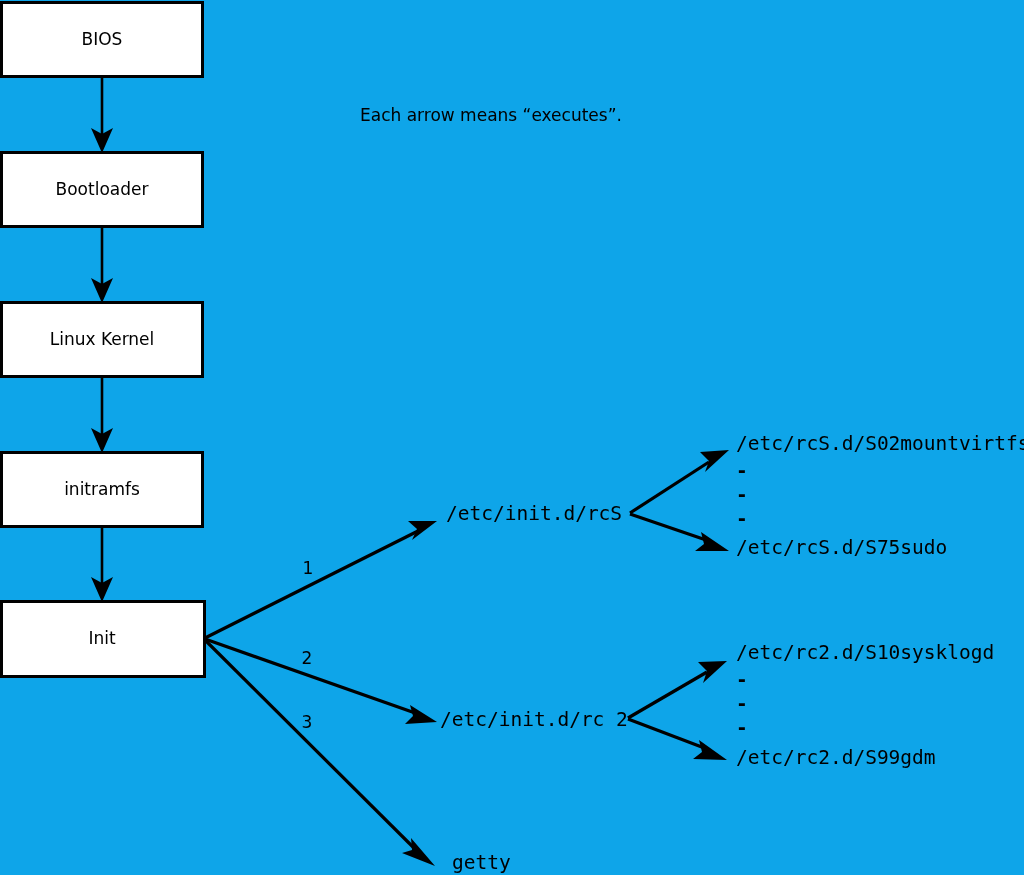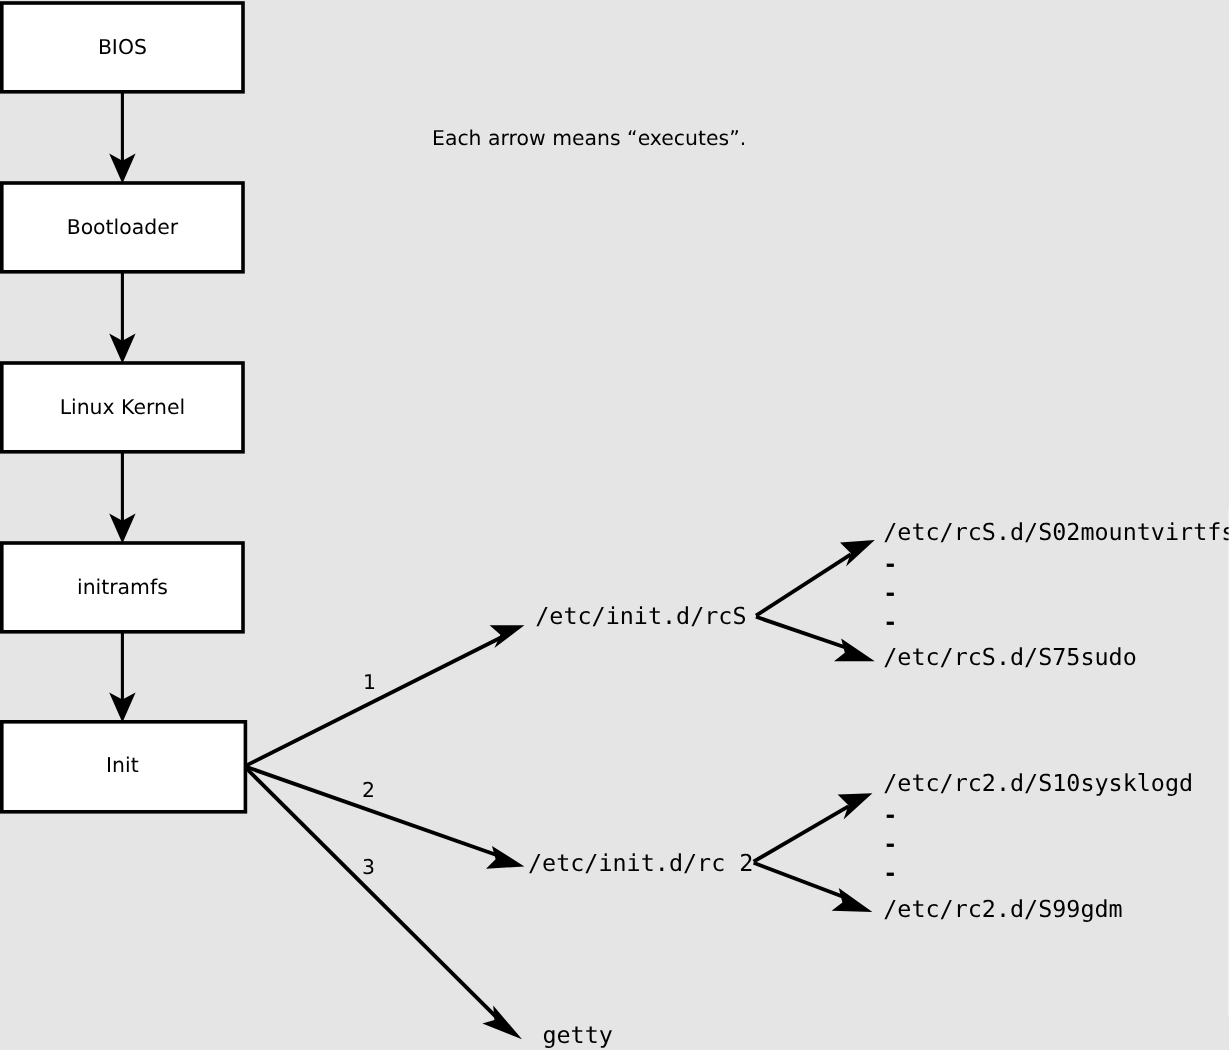--- a/index.html
+++ b/index.html
@@ -8,21 +8,21 @@
     padding: 0;
     background: #ffffff;
   }
   body {
     font-family: "Liberation Sans", sans-serif;
   }
   #diagram-root {
     position: relative;
     width: 1024px;
     height: 875px;
-    background: #e5e5e5;
+    background: #0ea5e9;
     overflow: hidden;
   }
   svg#diagram-svg {
     position: absolute;
     left: 0;
     top: 0;
     width: 1024px;
     height: 875px;
     display: block;
   }

